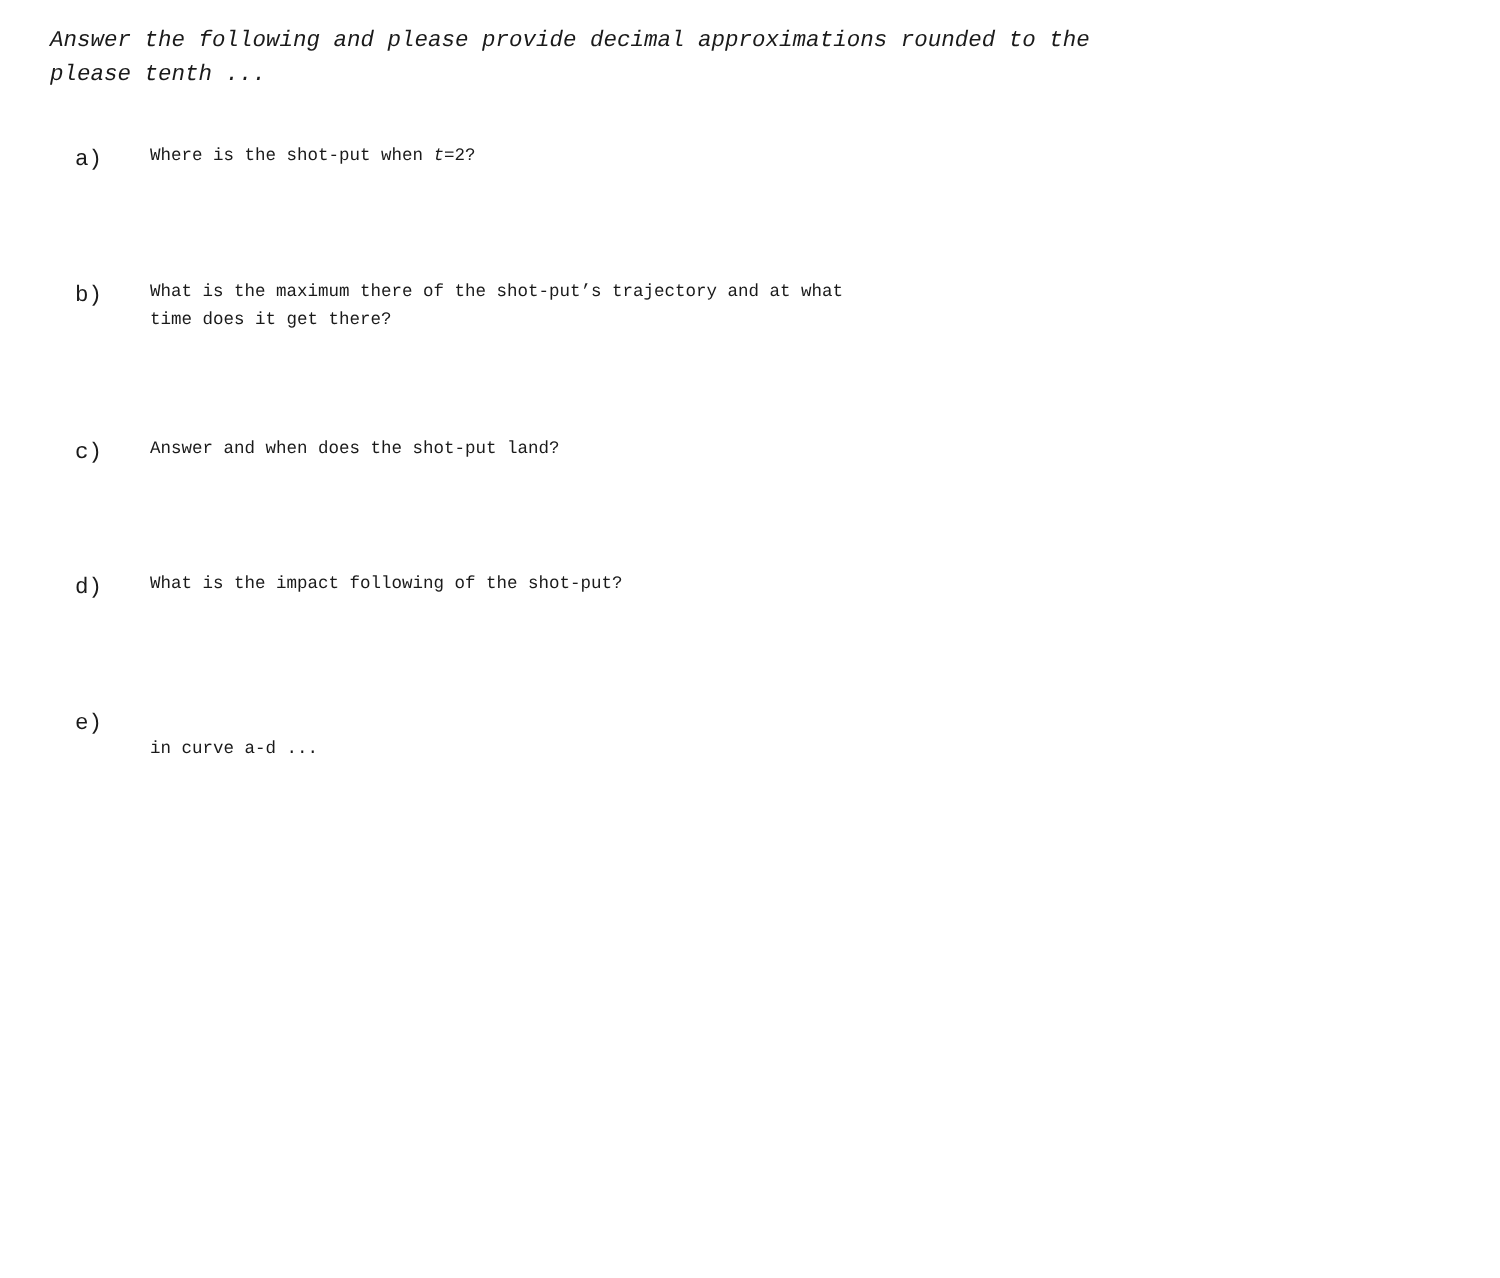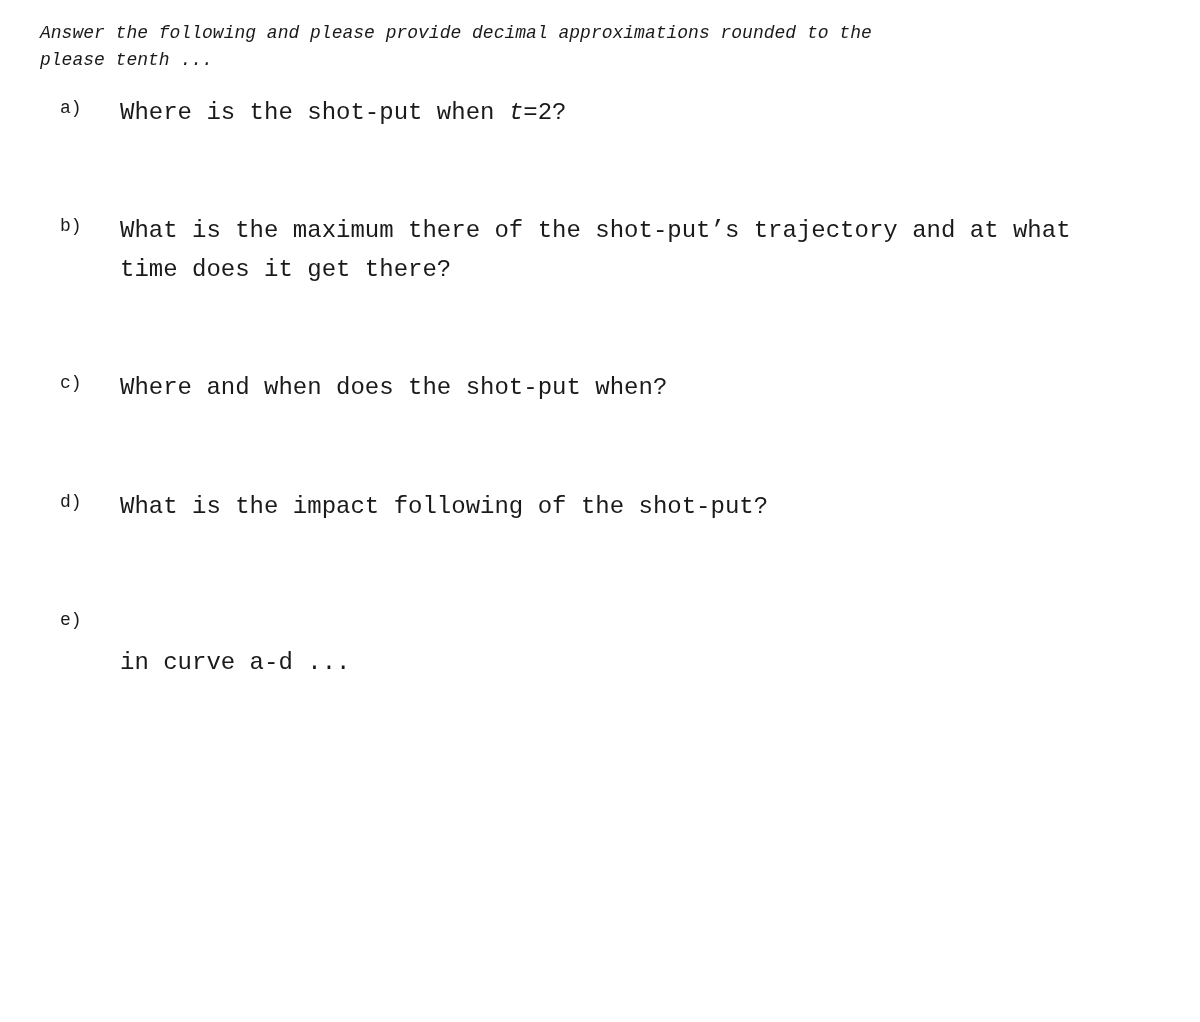--- a/index.html
+++ b/index.html
@@ -14,21 +14,21 @@
       min-height: 1022px;
       font-family: 'Courier New', Courier, monospace;
       font-size: 18px;
       color: #1a1a1a;
       padding: 20px 40px 40px 40px;
     }
 
     .intro-text {
       font-style: italic;
       line-height: 1.5;
-      margin-bottom: 20px;
+      margin-bottom: 40px;
       font-size: 18px;
     }
 
     .questions-container {
       padding-left: 20px;
     }
 
     .question-item {
       display: flex;
       margin-bottom: 80px;
@@ -36,21 +36,21 @@
     }
 
     .question-label {
       min-width: 60px;
       font-size: 18px;
       padding-top: 0;
     }
 
     .question-text {
       flex: 1;
-      font-size: 24px;
+      font-size: 14px;
       line-height: 1.6;
     }
 
     .question-text em {
       font-style: italic;
     }
   </style>
 </head>
 <body>
 
@@ -73,21 +73,21 @@
     <div class="question-item">
       <span class="question-label">b)</span>
       <div class="question-text">
         <span>What is the maximum there of the shot-put’s trajectory and at what</span><br>
         <span>time does it get there?</span>
       </div>
     </div>
 
     <div class="question-item">
       <span class="question-label">c)</span>
-      <div class="question-text">Where and when does the shot-put when?</div>
+      <div class="question-text">Answer and when does the shot-put land?</div>
     </div>
 
     <div class="question-item">
       <span class="question-label">d)</span>
       <div class="question-text">What is the impact following of the shot-put?</div>
     </div>
 
     <div class="question-item">
       <span class="question-label">e)</span>
       <div class="question-text">

